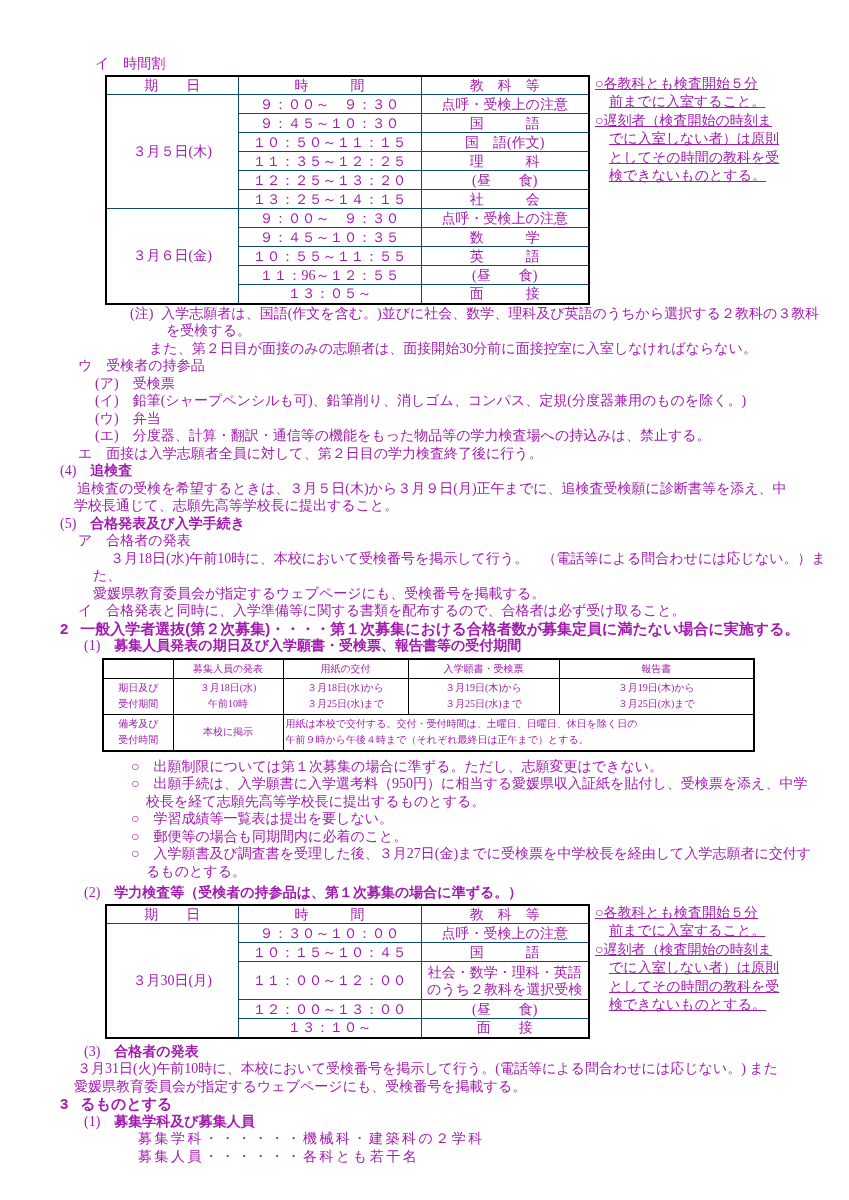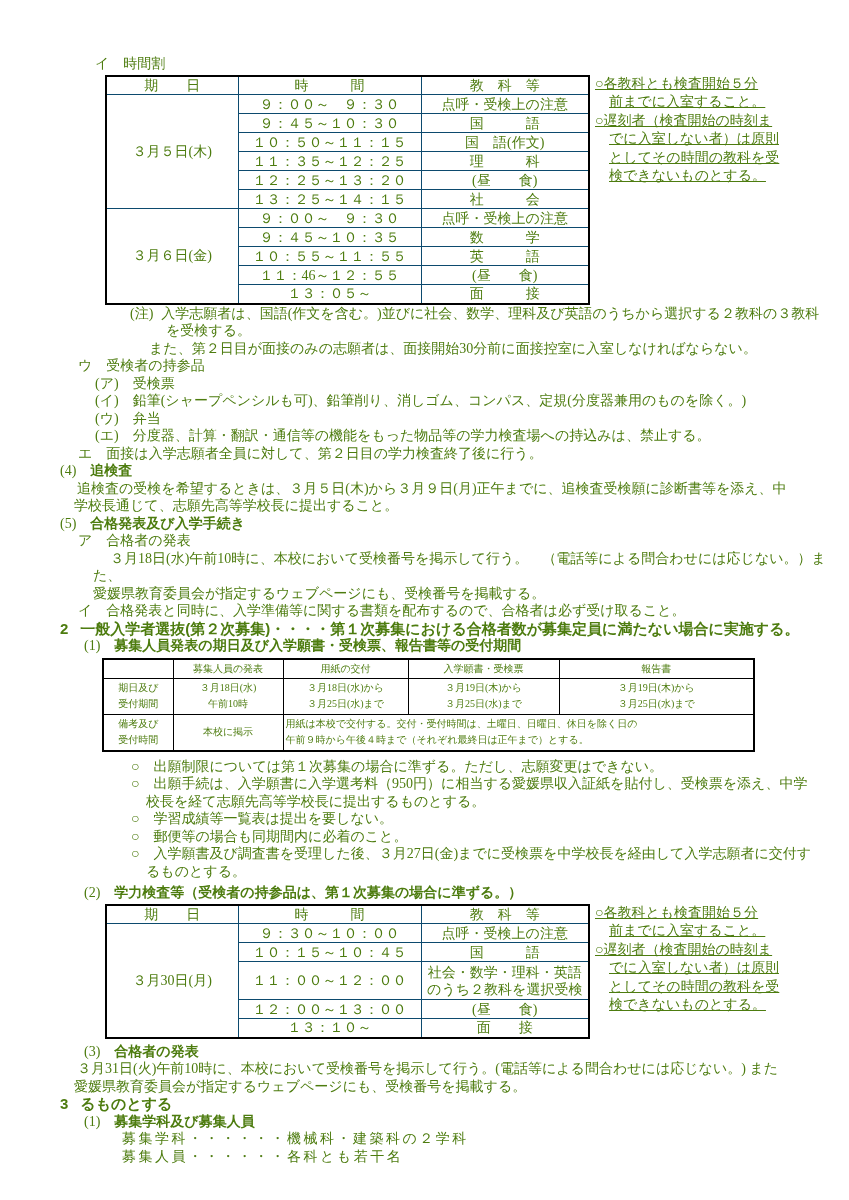--- a/index.html
+++ b/index.html
@@ -2,21 +2,21 @@
 <html><head>
 <meta charset="utf-8">
 <style>
   * { margin:0; padding:0; box-sizing:border-box; }
   html,body { background:#e8e8e8; }
   .page {
     position:relative;
     width:849px; height:1200px;
     margin:0 auto;
     background:#ffffff;
-    color:#4d7c0f;
+    color:#a21caf;
     font-family:"Liberation Serif","DejaVu Serif",serif;
     font-size:14px; line-height:17.5px;
     padding:55px 11px 0 60px;
     overflow:hidden;
   }
   .pre { white-space:pre-line; }
   .bold-g { font-family:"Liberation Sans","DejaVu Sans",sans-serif; font-weight:bold; }
 
   
   .ln-i1  { margin-left:18px; }   
@@ -54,21 +54,21 @@
   table.apt td { border:1px solid #000; text-align:center; vertical-align:middle;
                  padding:1px 2px; line-height:16.5px; white-space:pre-line; }
   table.apt td.hd { height:18px; line-height:16px; }
   table.apt td.remark { text-align:left; }
 
   
   .blist { list-style:none; margin-top:6px; }
   .blist li { margin-left:86px; text-indent:-15px; white-space:pre-line; }
 
   
-  .dotline { margin-left:62px; letter-spacing:2.5px; }
+  .dotline { margin-left:78px; letter-spacing:2.5px; }
 </style>
 </head>
 <body>
 
 <div class="page">
 
   <div class="ln-i2"><span class="lab-gap">イ</span><span>時間割</span></div>
 
   <div class="ttwrap">
     <table class="tt">
@@ -115,21 +115,21 @@
       </tr>
       <tr>
             <td>９：４５～１０：３５</td>
             <td>数　　　学</td>
           </tr>
       <tr>
             <td>１０：５５～１１：５５</td>
             <td>英　　　語</td>
           </tr>
       <tr>
-            <td>１１：46～１２：５５</td>
+            <td>１１：96～１２：５５</td>
             <td>(昼　　食)</td>
           </tr>
       <tr>
             <td>１３：０５～</td>
             <td>面　　　接</td>
           </tr>
     </tbody>
       </table>
     <div class="sidenotes">
       <div class="sidenote">○各教科とも検査開始５分

